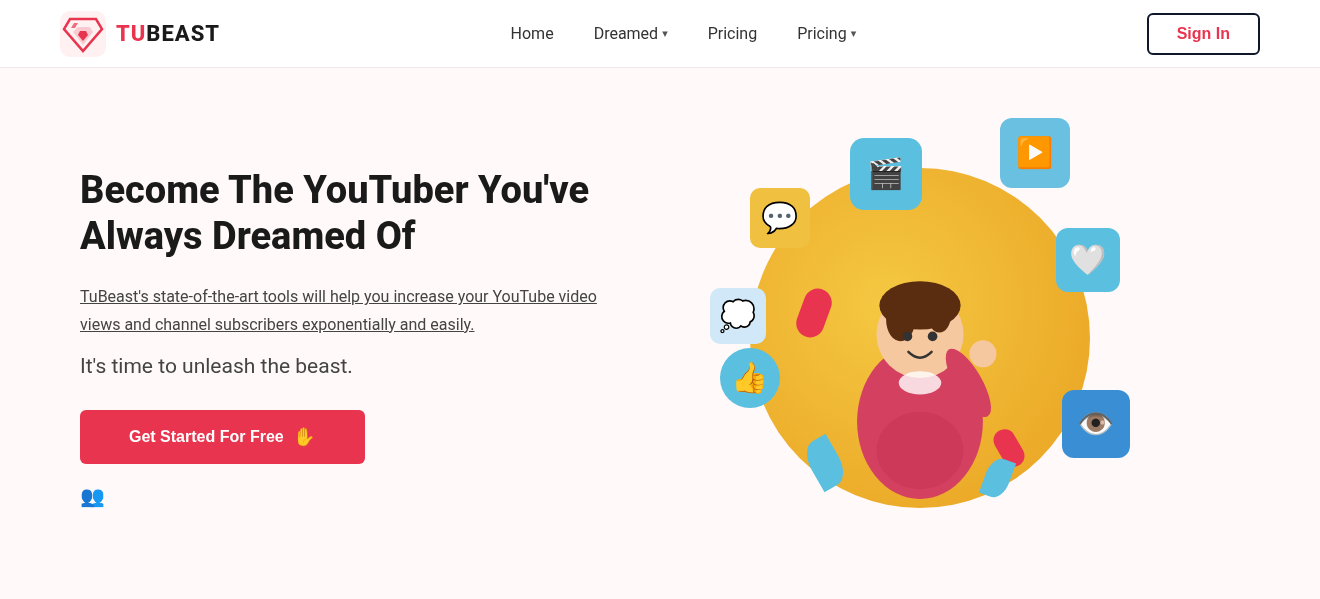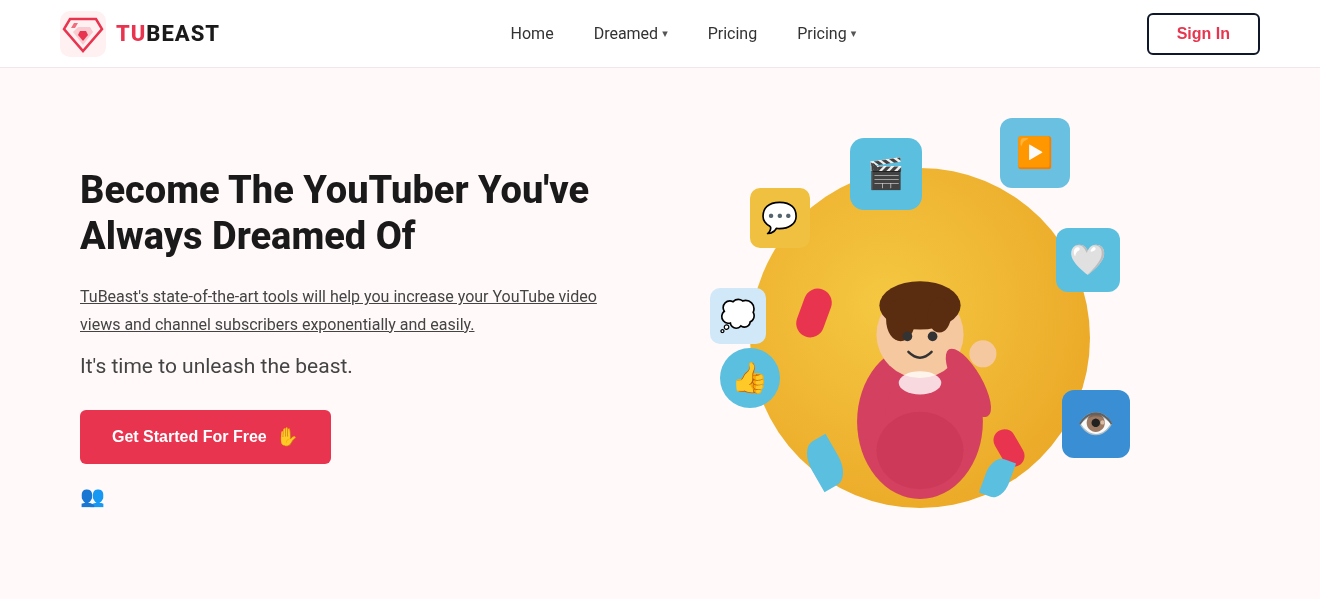--- a/index.html
+++ b/index.html
@@ -103,21 +103,21 @@
     }
     .hero-tagline2 {
       font-size: 21px;
       color: #444;
       margin-bottom: 32px;
     }
     .cta-btn {
       background: #e8344e;
       color: #fff;
       border: none;
-      padding: 16px 32px;
+      padding: 16px 49px;
       font-size: 16px;
       font-weight: 600;
       border-radius: 6px;
       cursor: pointer;
       display: inline-flex;
       align-items: center;
       gap: 10px;
       margin-bottom: 20px;
     }
     .cta-arrow {

